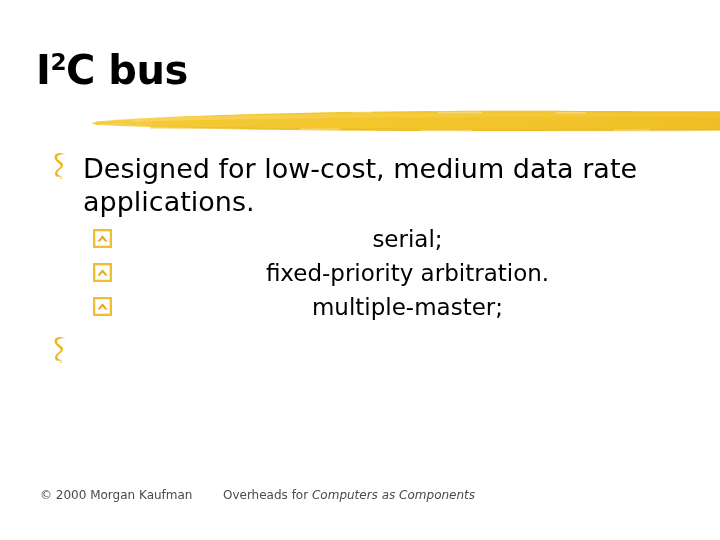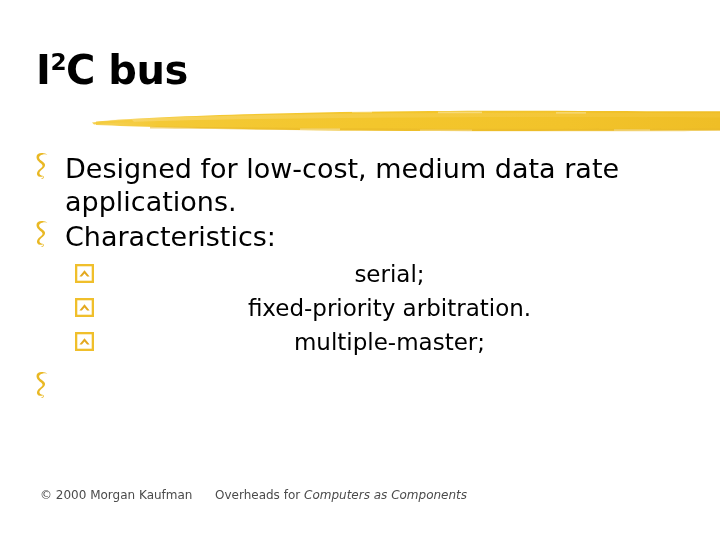--- a/index.html
+++ b/index.html
@@ -48,21 +48,21 @@
     left: 0;
     top: 100px;
     width: 720px;
     height: 42px;
     pointer-events: none;
   }
 
   
   #body {
     position: absolute;
-    left: 26px;
+    left: 44px;
     top: 152px;
     width: 656px;
   }
 
   .l1 {
     position: relative;
     padding-left: 39px;
     font-size: 27px;
     line-height: 33px;
     margin-bottom: 2px;
@@ -118,23 +118,24 @@
   }
   #footer-left {
     position: absolute;
     left: 40px;
     top: 2px;
     width: 180px;
     text-align: left;
   }
   #footer-center {
     position: absolute;
-    left: 215px;
+    left: 204px;
     top: 2px;
     width: 290px;
+    text-align: center;
   }
   #footer-center .ital { font-style: italic; }
 </style>
 </head>
 <body>
 
 <div id="slide">
 
   <div id="title">
     <span>I</span><sup>2</sup><span>C bus</span>
@@ -190,36 +191,20 @@
                    C12.3,25.6 11.2,26.0 10.0,25.8 C7.8,25.4 6.6,23.8 7.0,21.9
                    C7.4,19.9 9.6,18.3 11.3,16.8 C12.7,15.6 13.0,14.4 11.8,13.2
                    C10.2,11.6 6.5,9.6 6.5,6.0 Z" fill="#e9b824"></path>
           <path d="M12.4,24.6 C13.6,25.0 14.2,26.0 13.6,27.0 C13.1,27.9 11.6,28.2 10.6,27.6
                    C11.6,27.7 12.6,27.4 12.9,26.6 C13.1,26.0 12.9,25.2 12.4,24.6 Z" fill="#e9b824"></path>
         </svg>
       </span>
       <span class="txt">Designed for low-cost, medium data rate applications.</span>
     </div>
 
-    <div class="l1">
-      <span class="bullet">
-        <svg width="26" height="30" viewBox="0 0 26 30" xmlns="http://www.w3.org/2000/svg">
-          <path d="M6.5,6.0 C6.5,3.0 9.5,1.6 13.6,2.2 C15.8,2.5 17.2,3.4 17.6,4.2
-                   C16.6,3.4 14.8,3.0 13.0,3.4 C10.2,4.0 8.6,5.4 9.2,7.2
-                   C9.9,9.3 13.0,10.4 14.4,12.2 C16.2,14.6 14.0,16.8 11.9,18.6
-                   C10.0,20.2 9.0,21.6 9.6,23.0 C10.1,24.2 11.6,24.8 13.0,24.9
-                   C12.3,25.6 11.2,26.0 10.0,25.8 C7.8,25.4 6.6,23.8 7.0,21.9
-                   C7.4,19.9 9.6,18.3 11.3,16.8 C12.7,15.6 13.0,14.4 11.8,13.2
-                   C10.2,11.6 6.5,9.6 6.5,6.0 Z" fill="#e9b824"></path>
-          <path d="M12.4,24.6 C13.6,25.0 14.2,26.0 13.6,27.0 C13.1,27.9 11.6,28.2 10.6,27.6
-                   C11.6,27.7 12.6,27.4 12.9,26.6 C13.1,26.0 12.9,25.2 12.4,24.6 Z" fill="#e9b824"></path>
-        </svg>
-      </span>
-      <span class="txt">Characteristics:</span>
-    </div>
 
     <div class="sub-group">
 
       <div class="l2">
         <span class="bullet">
           <svg width="19" height="19" viewBox="0 0 19 19" xmlns="http://www.w3.org/2000/svg">
             <rect x="1" y="1" width="17" height="17" fill="#ffffff" stroke="#f0bf2b" stroke-width="2.6"></rect>
             <path d="M4.4,12.6 L9.5,6.2 L14.6,12.6 L12.1,12.6 L9.5,9.4 L6.9,12.6 Z" fill="#e3a81f"></path>
           </svg>
         </span>

